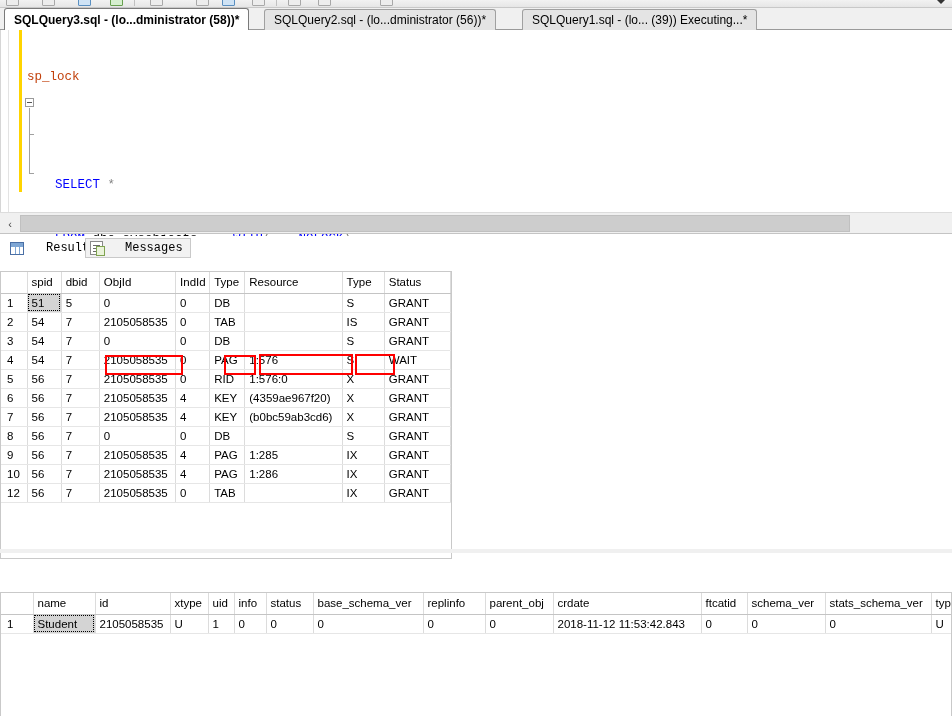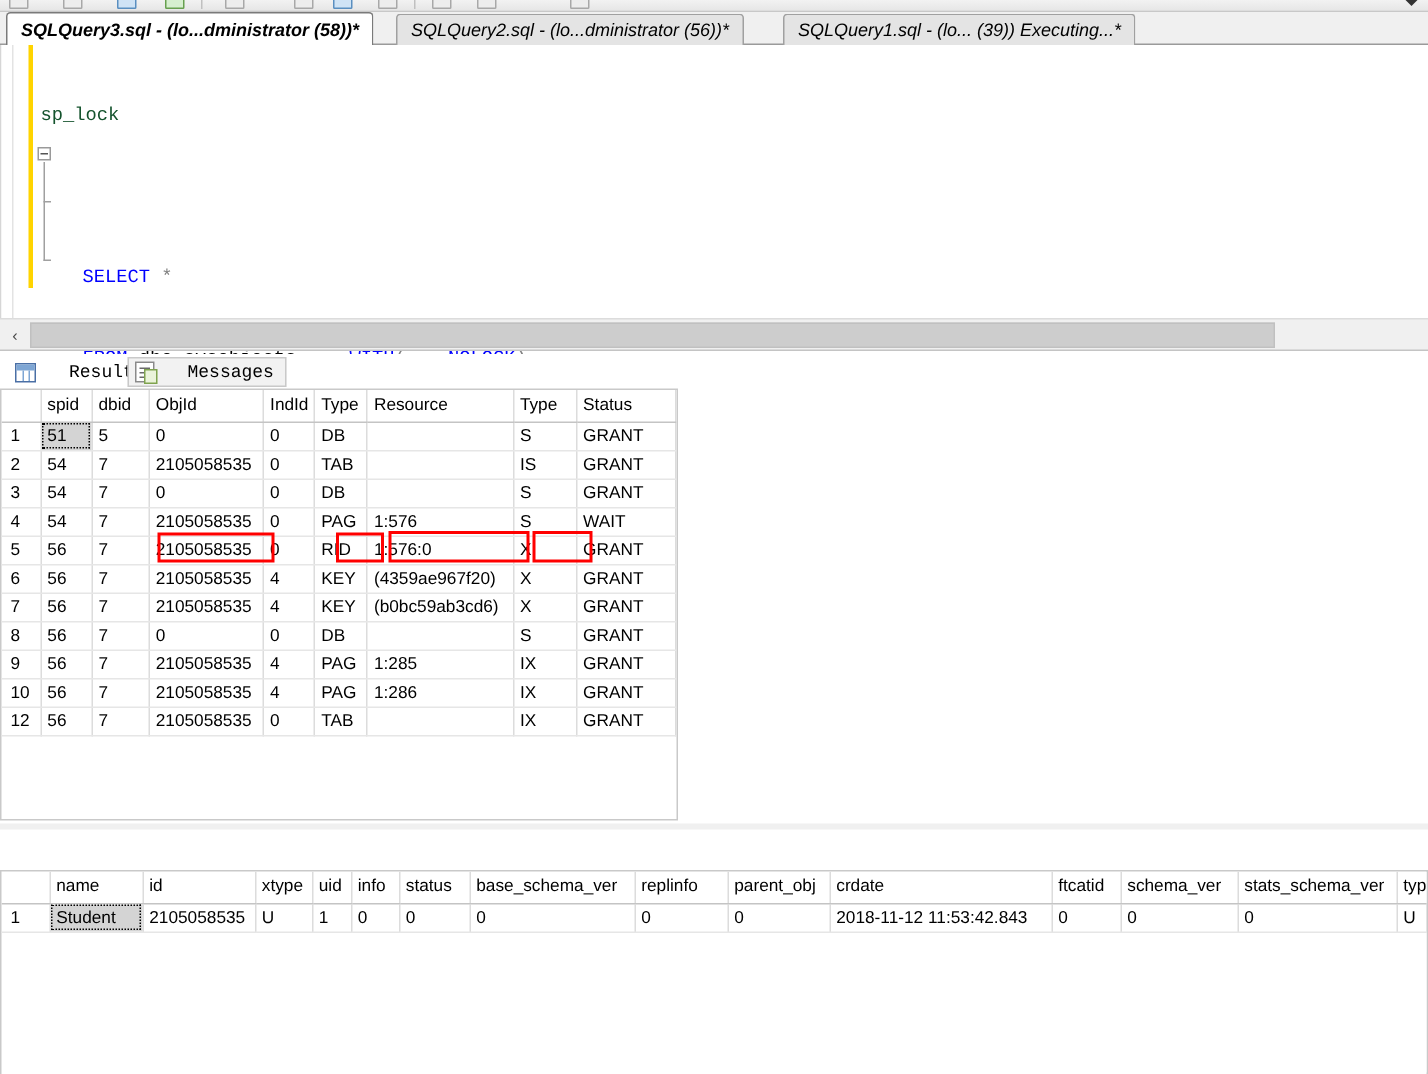--- a/index.html
+++ b/index.html
@@ -53,21 +53,20 @@
     display: flex; align-items: center;
     padding: 0 9px;
     font-size: 12px;
     color: #000;
     background: #e4e4e4;
     border: 1px solid #a0a0a0;
     border-bottom: none;
     border-radius: 3px 3px 0 0;
     white-space: nowrap;
     cursor: default;
-    font-style: italic;
   }
   .tab.active {
     background: #ffffff;
     font-weight: bold;
     border-color: #7a7a7a;
     z-index: 5;
     height: 22px;
     top: 0px;
   }
 
@@ -91,21 +90,21 @@
     font-family: "Liberation Mono", "DejaVu Sans Mono", monospace;
     font-size: 12.5px;
     line-height: 18px;
     color: #000;
     white-space: pre;
     padding-top: 2px;
   }
   .code .ln { height: 18px; position: relative; }
   .kw { color: #0000ff; margin-left: 28px; }
   .str { color: #d10000; }
-  .proc { color: #14532d; }
+  .proc { color: #c2410c; }
   .punc { color: #808080; }
   .fn { color: #000000; }
 
   
   .collapse-box {
     position: absolute; left: 24px; top: 68px;
     width: 9px; height: 9px;
     border: 1px solid #9a9a9a; background: #fff;
   }
   .collapse-box::before {
@@ -195,20 +194,21 @@
     width: 7px; height: 8px;
     background: #eaf3da; border: 1px solid #7fa34f;
   }
 
   
   .grid-wrap {
     position: absolute;
     background: #ffffff;
     border: 1px solid #c9c9c9;
     overflow: hidden;
+    margin-top: 12px;
   }
   #grid-top { left: 0; top: 259px; width: 452px; height: 288px; }
   #grid-bottom { left: 0; top: 580px; width: 952px; height: 136px; border-bottom: none; }
 
   .dgrid { border-collapse: collapse; table-layout: fixed; font-size: 11.5px; color: #000; }
   .dgrid th, .dgrid td {
     border-right: 1px solid #dcdcdc;
     border-bottom: 1px solid #e6e6e6;
     padding: 0 4px;
     height: 19px;

